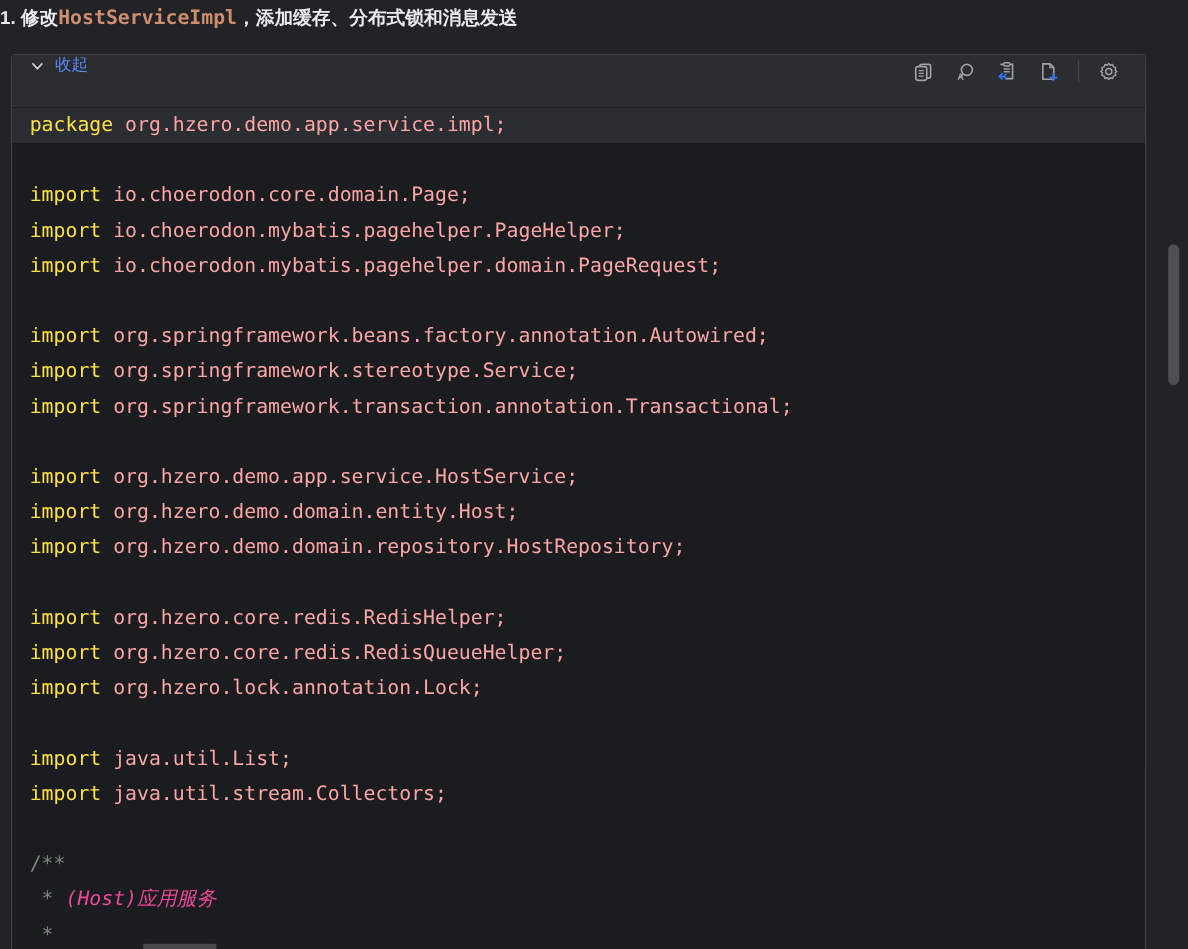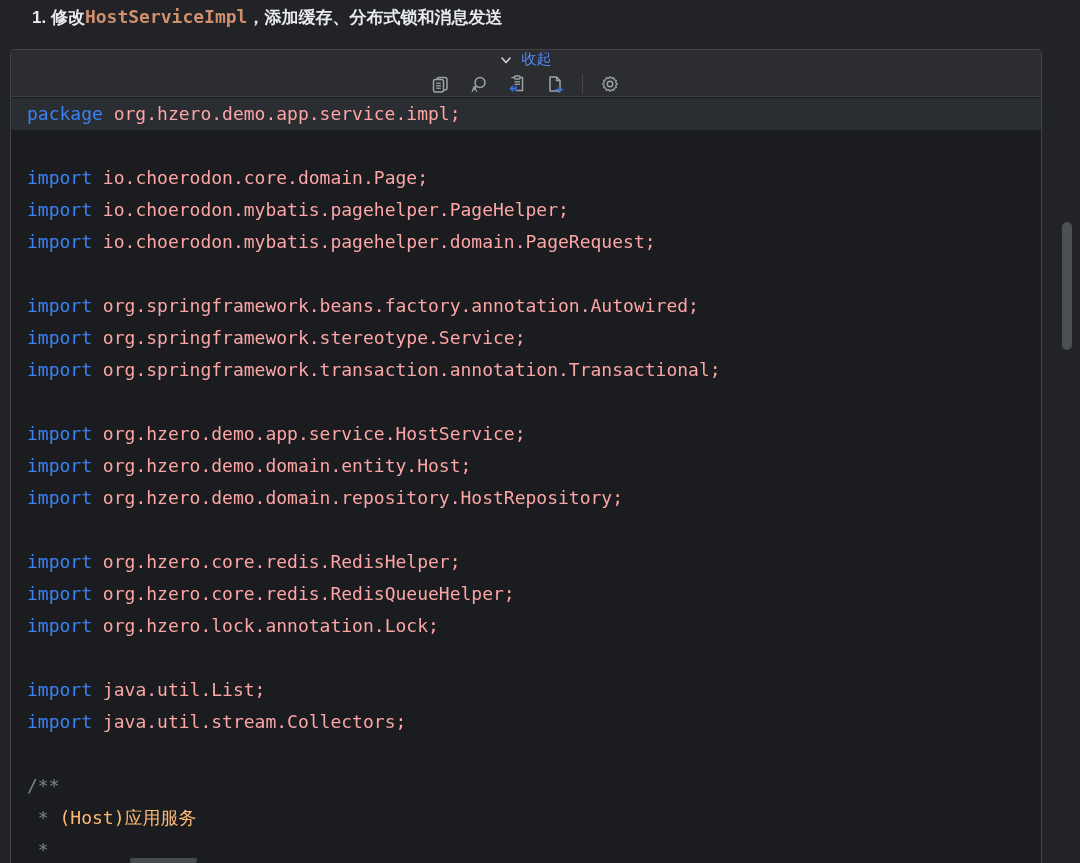--- a/index.html
+++ b/index.html
@@ -13,21 +13,20 @@
   
   .doc-title{
     padding:5px 0 0 0;
     height:44px;
     box-sizing:border-box;
     font-size:17px;
     font-weight:700;
     color:#e8eaed;
     line-height:24px;
     white-space:nowrap;
-    margin-left:32px;
   }
   .doc-title .inline-code{
     font-family:"DejaVu Sans Mono", monospace;
     font-size:18px;
     font-weight:700;
     color:#cf8e6d;
   }
   
   .code-panel{
     position:absolute;
@@ -39,24 +38,23 @@
     border:1px solid #43454a;
     border-radius:4px 4px 0 0;
   }
   .panel-header{
     height:47px;
     box-sizing:border-box;
     background:#2b2d30;
     border-bottom:1px solid #3c3e43;
     border-radius:3px 3px 0 0;
     display:flex;
-    align-items:center;
+    align-items:flex-start;
     justify-content:space-between;
     padding:0 18px 0 16px;
-    flex-direction:column;
   }
   .collapse-control{
     display:flex;
     align-items:center;
     gap:9px;
     cursor:pointer;
     background:none;border:none;padding:0;
   }
   .collapse-control .chev{display:block;}
   .collapse-label{
@@ -91,24 +89,24 @@
     overflow:hidden;
   }
   .code-line{
     height:32px;
     line-height:32px;
     padding-left:16px;
   }
   .code-line.highlight{
     background:#2a2d31;
   }
-  .seg-kw{color:#3b82f6;}
+  .seg-kw{color:#fde047;}
   .seg-pl{color:#fca5a5;}
   .seg-cm{color:#79887d;}
-  .seg-cmi{color:#fdba74;}
+  .seg-cmi{color:#ec4899;font-style:italic;}
   
   .v-scroll-thumb{
     position:absolute;
     left:1062px; top:222px;
     width:10px; height:128px;
     background:#4c4f53;
     border-radius:5px;
   }
   .h-scroll-thumb{
     position:absolute;

